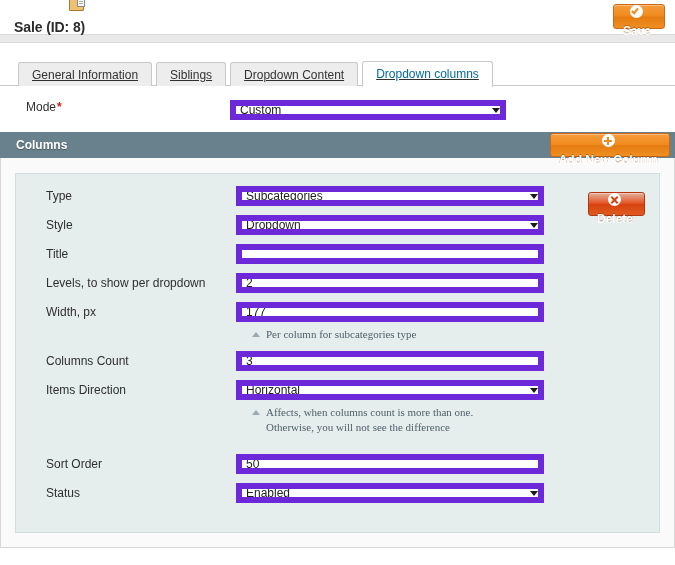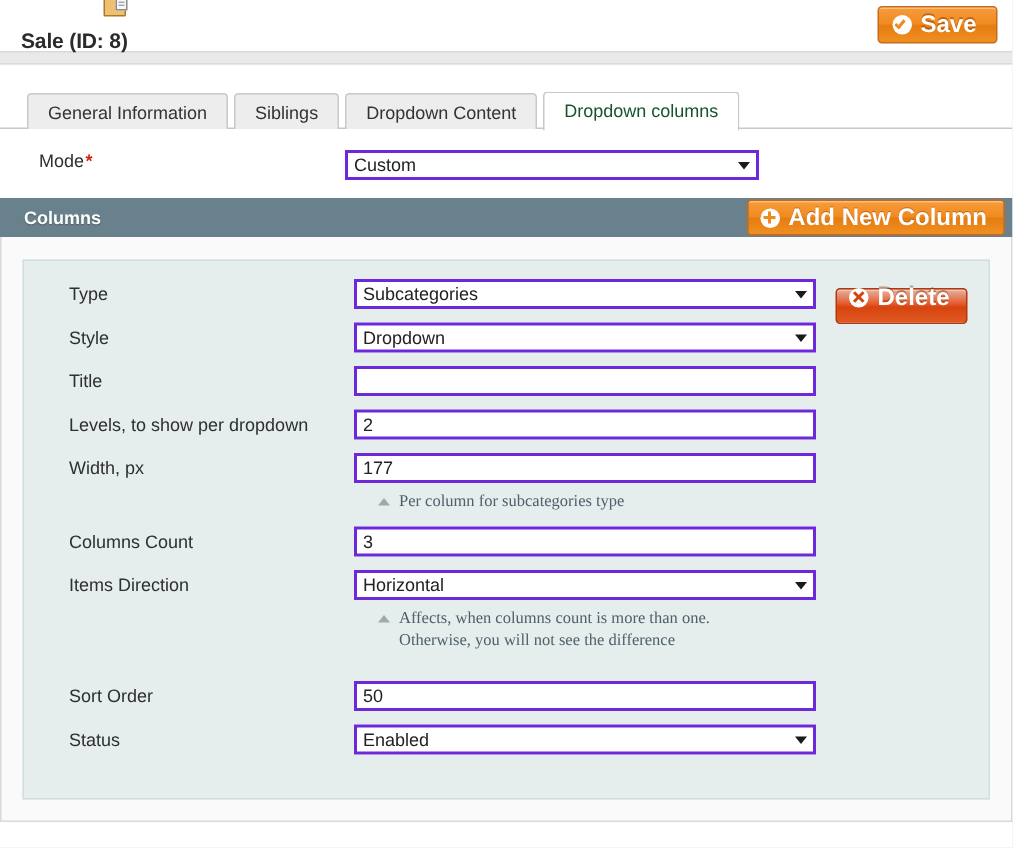--- a/index.html
+++ b/index.html
@@ -69,29 +69,30 @@
   }
 
   
   .btn {
     display: inline-flex;
     align-items: center;
     gap: 6px;
     border: 1px solid #c96a1b;
     border-radius: 3px;
     padding: 4px 11px 4px 8px;
-    font-size: 16px;
+    font-size: 12px;
     font-weight: bold;
     color: #ffffff;
     text-shadow: 0 -1px 0 rgba(120,50,0,0.45);
     cursor: pointer;
     box-sizing: border-box;
     line-height: 15px;
     background: linear-gradient(to bottom, #f79c3c 0%, #f08a1e 48%, #e57c10 52%, #ef8f22 100%);
     box-shadow: inset 0 1px 0 rgba(255,255,255,0.35);
+    flex-direction: column;
   }
   .btn-save {
     height: 25px;
     padding: 0 13px 0 9px;
   }
   .btn-delete {
     height: 24px;
     border-color: #b5350f;
     background: linear-gradient(to bottom, #ea6a40 0%, #e2502060 0%, #e35120 48%, #d6430f 52%, #e05a22 100%);
     padding: 0 11px 12px 8px;
@@ -145,20 +146,21 @@
     margin: 2px 0 0 0;
   }
 
   
   .tabs-bar {
     position: relative;
     margin-top: 18px;
     height: 25px;
     padding-left: 18px;
     box-sizing: border-box;
+    text-decoration: underline;
   }
   .tabs-bar::after {
     content: "";
     position: absolute;
     left: 0; right: 0; bottom: 0;
     height: 1px;
     background: #c8c8c8;
   }
   .tabs {
     display: flex;
@@ -179,21 +181,21 @@
     border-bottom: none;
     border-radius: 3px 3px 0 0;
     box-sizing: border-box;
     cursor: pointer;
     white-space: nowrap;
   }
   .tab.active {
     background: #ffffff;
     height: 26px;
     line-height: 25px;
-    color: #14532d;
+    color: #0369a1;
     position: relative;
     z-index: 3;
     margin-bottom: -1px;
   }
 
   
   .mode-row {
     display: flex;
     align-items: flex-start;
     padding: 14px 0 12px 26px;
@@ -206,21 +208,21 @@
   .req {
     color: #d81e05;
     font-weight: bold;
     margin-left: 1px;
   }
 
   
   .ctl {
     box-sizing: border-box;
     height: 20px;
-    border: 2px solid #6d28d9;
+    border: 6px solid #6d28d9;
     background: #ffffff;
     font-family: "Liberation Sans", sans-serif;
     font-size: 12px;
     color: #222222;
     padding: 0 4px;
     line-height: 18px;
     outline: none;
   }
   .select {
     position: relative;

